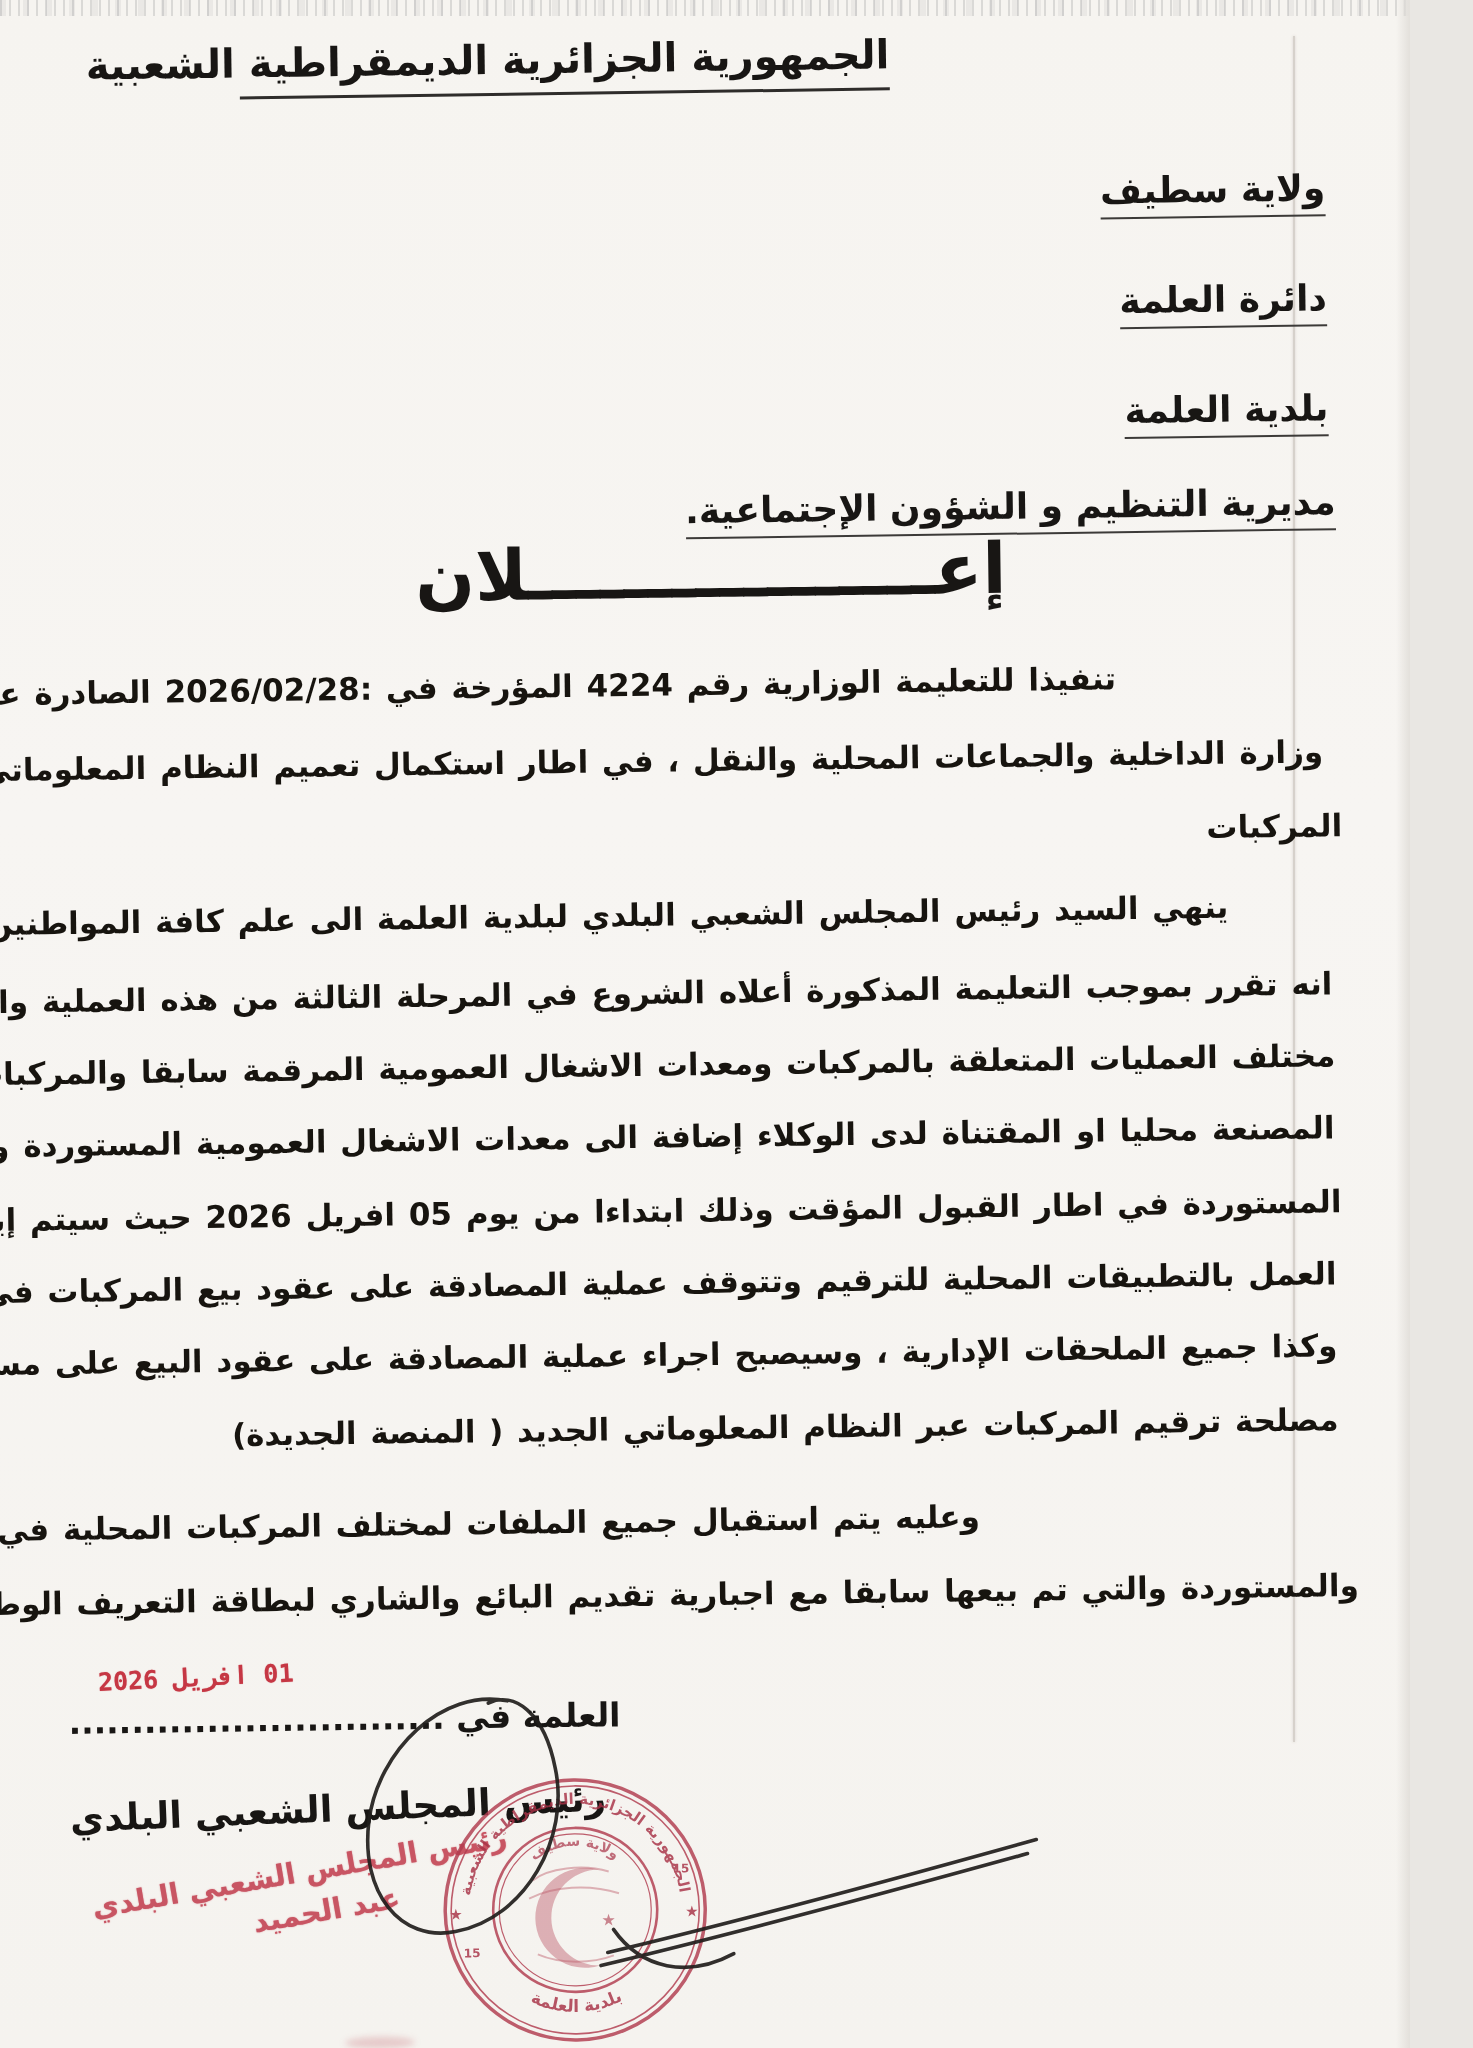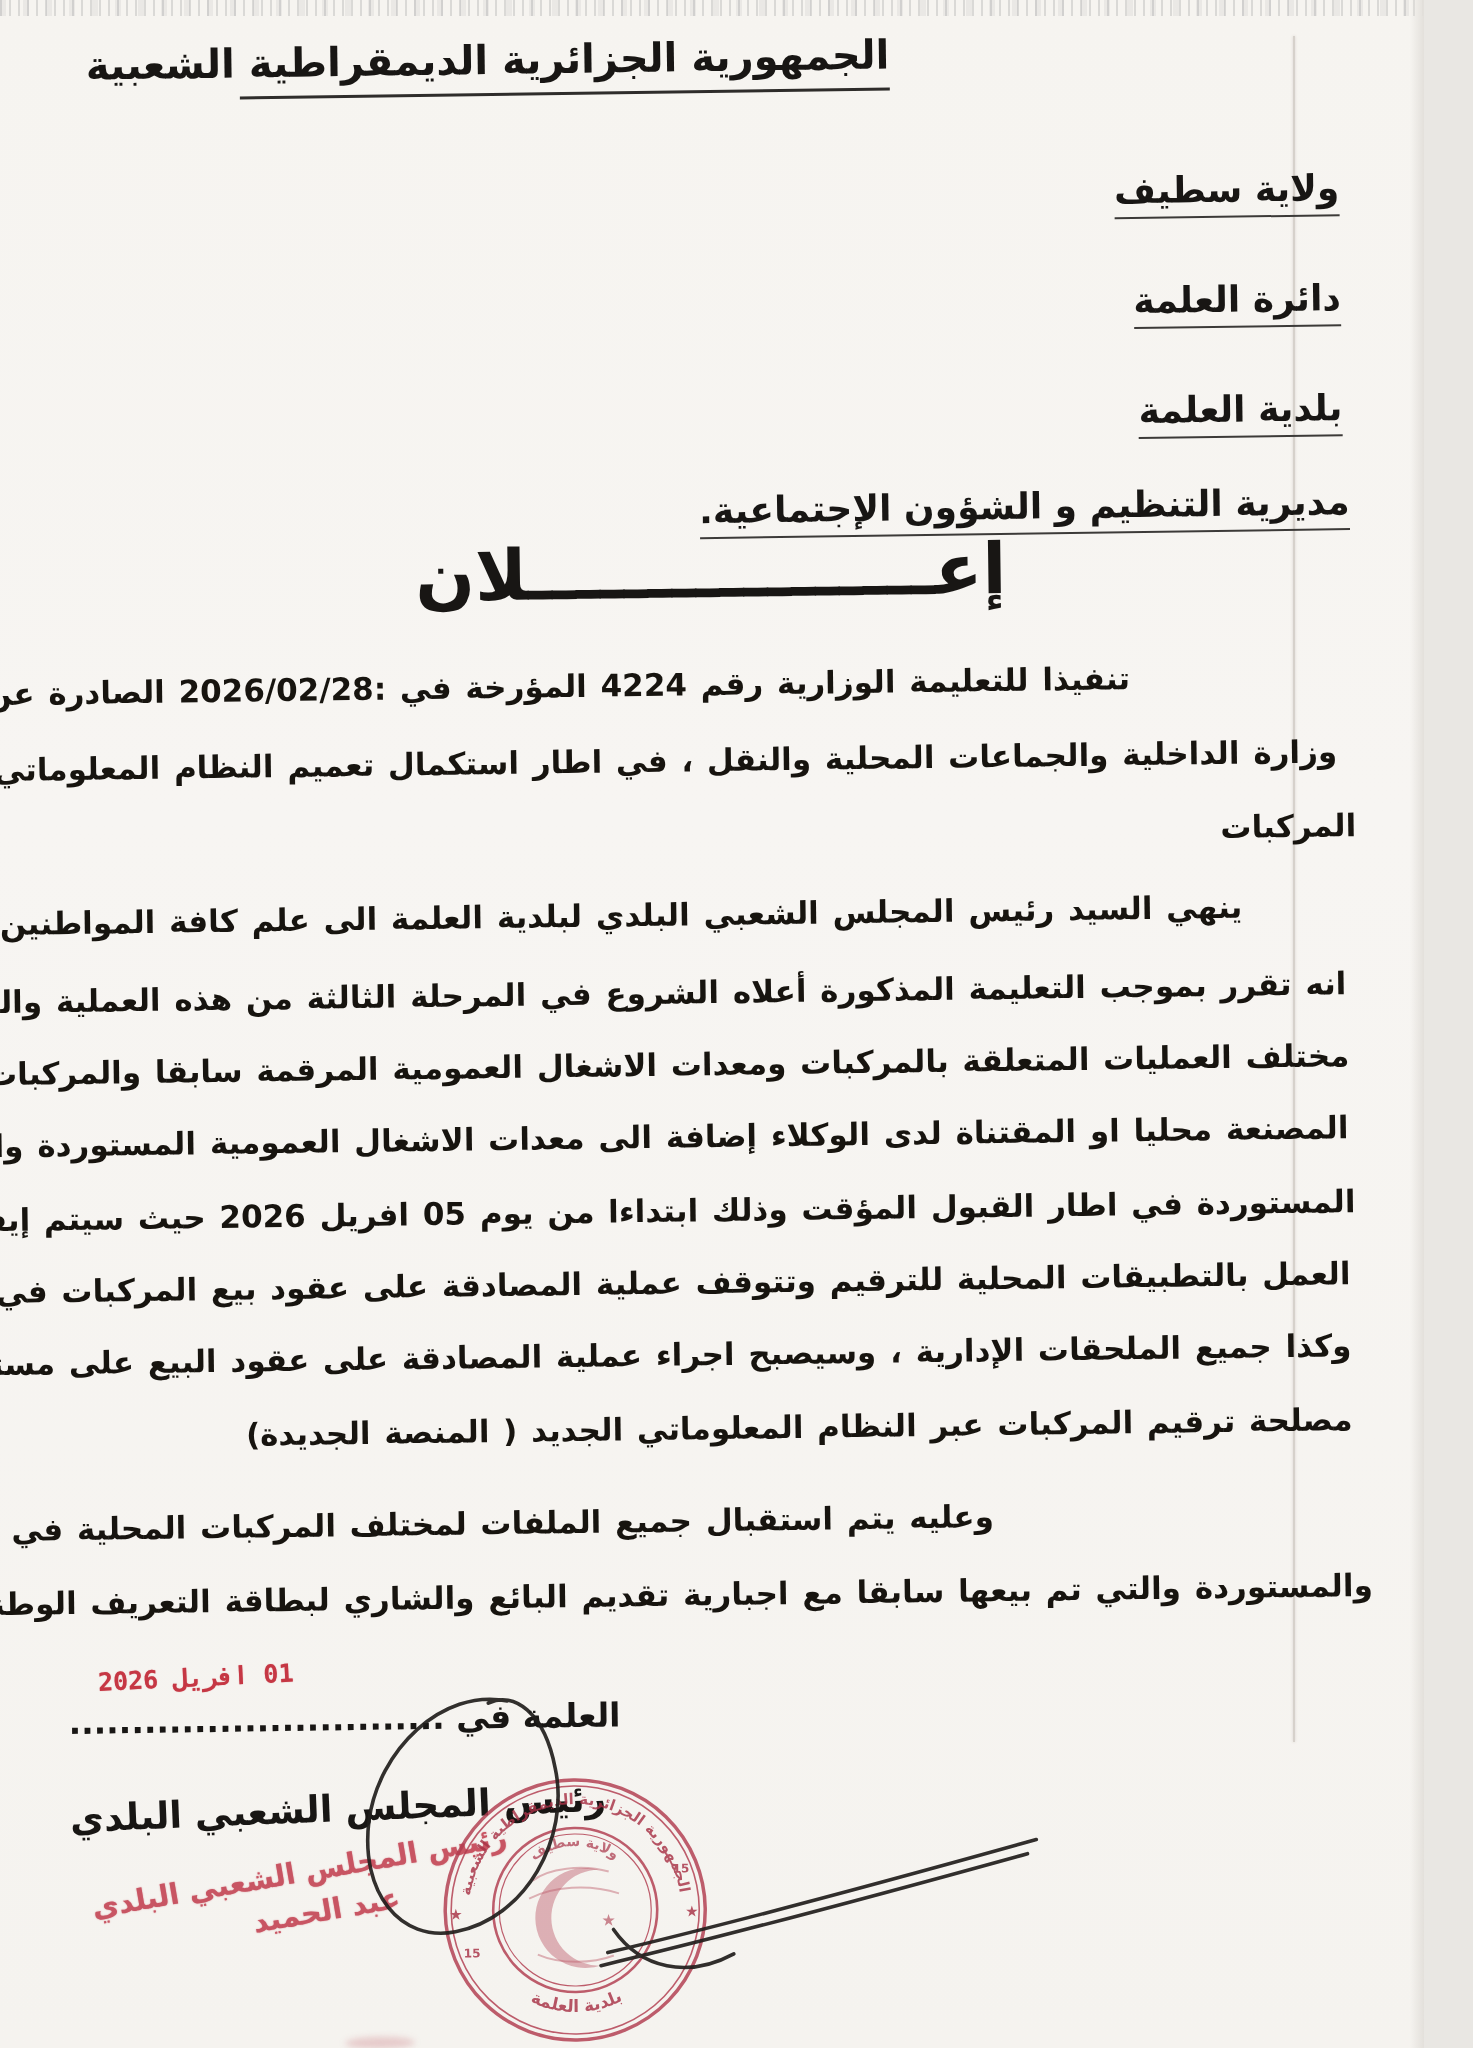--- a/index.html
+++ b/index.html
@@ -5,21 +5,20 @@
   html,body{margin:0;padding:0;}
   body{
     width:1473px;height:2048px;overflow:hidden;
     background:#e9e7e3;
     font-family:"DejaVu Sans", sans-serif;
   }
   .page{
     position:relative;width:1410px;height:2048px;
     background:linear-gradient(180deg,#f6f4f0 0%,#f7f5f2 40%,#f5f3ef 100%);
     overflow:hidden;
-    padding-left:14px;
   }
   .content{
     position:absolute;inset:0;
     transform:rotate(-0.8deg);transform-origin:50% 40%;
   }
   .abs{position:absolute;direction:rtl;white-space:nowrap;color:#181614;}
   .underlined{border-bottom:2px solid #3c3a38;padding-bottom:6px;}
   .republic{
     left:250px;top:34px;width:650px;text-align:center;
     font-size:40px;font-weight:700;letter-spacing:1px;

